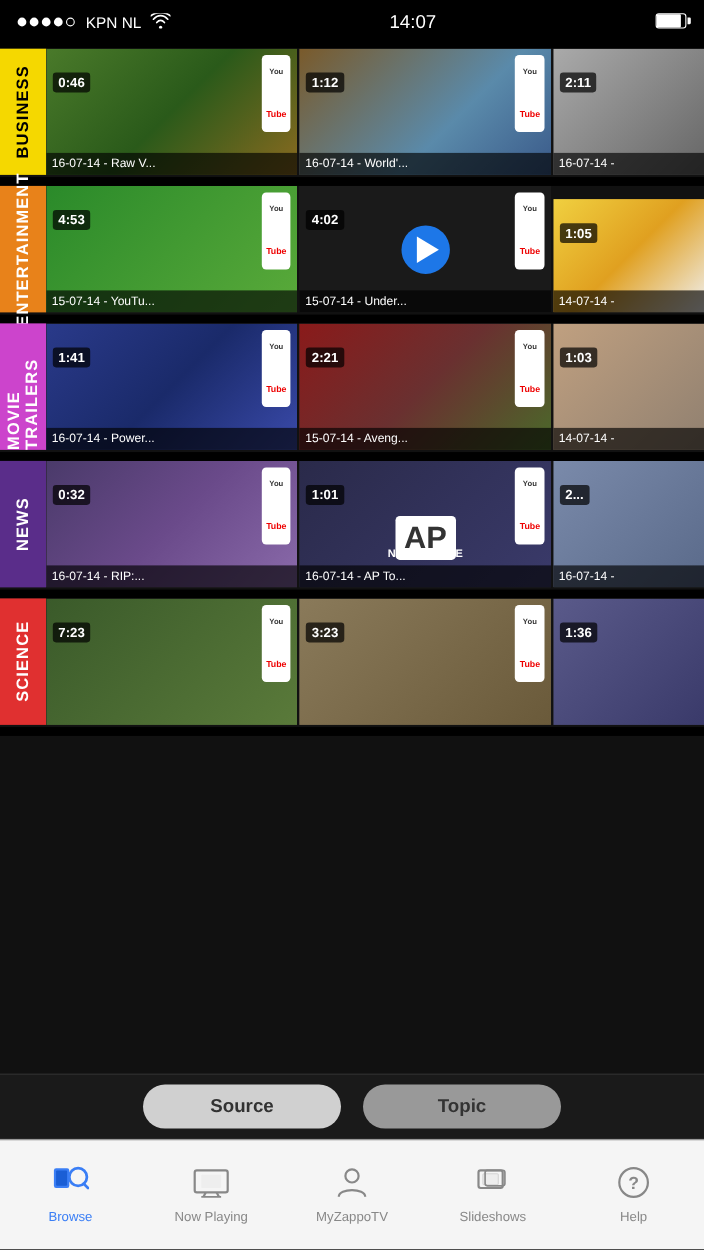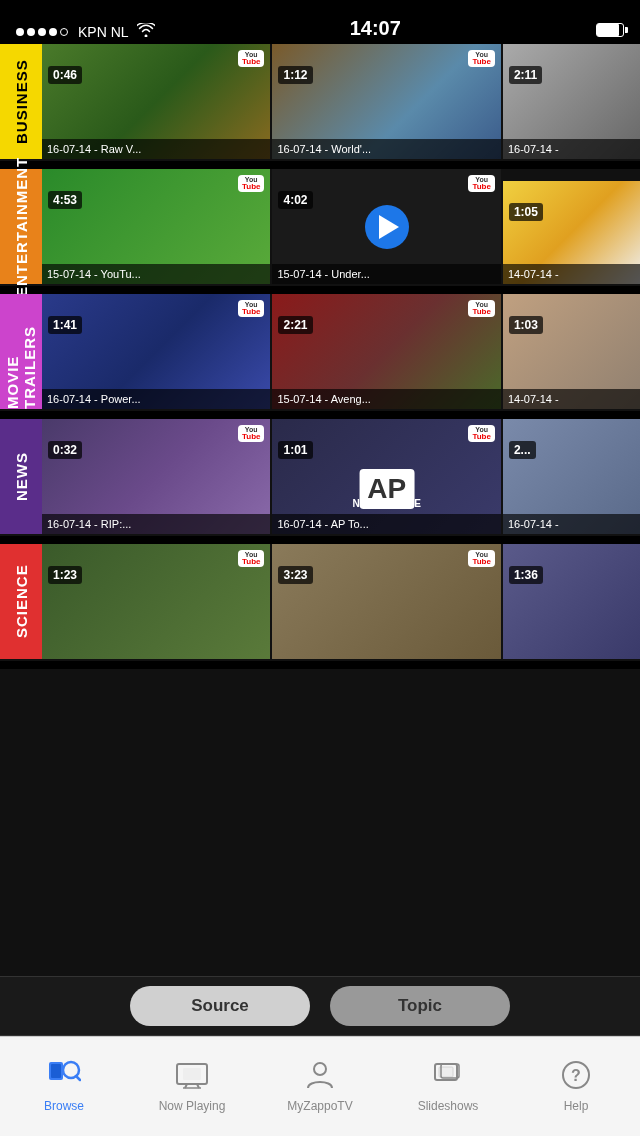--- a/index.html
+++ b/index.html
@@ -11,35 +11,35 @@
       font-family: -apple-system, 'Helvetica Neue', Arial, sans-serif;
       overflow: hidden;
       position: relative;
     }
 
     
     .status-bar {
       height: 40px;
       background: #000;
       display: flex;
-      align-items: flex-end;
+      align-items: center;
       justify-content: space-between;
       padding: 0 16px;
       color: #fff;
       font-size: 14px;
       font-weight: 500;
       gap: 44px;
     }
     .status-left { display: flex; align-items: center; gap: 4px; }
     .status-dots { display: flex; gap: 3px; align-items: center; }
     .dot { width: 8px; height: 8px; border-radius: 50%; background: #fff; }
     .dot.empty { background: transparent; border: 1.5px solid #fff; }
     .status-carrier { margin-left: 6px; }
     .wifi-icon { margin-left: 4px; }
-    .status-center { font-size: 20px; font-weight: 700; }
+    .status-center { font-size: 17px; font-weight: 400; }
     .battery {
       width: 28px; height: 14px; border: 1.5px solid #fff; border-radius: 3px;
       position: relative; display: inline-block;
     }
     .battery::after {
       content: ''; position: absolute; right: -5px; top: 3px;
       width: 3px; height: 6px; background: #fff; border-radius: 0 1px 1px 0;
     }
     .battery-fill { background: #fff; width: 85%; height: 100%; border-radius: 1px; }
 
@@ -117,28 +117,29 @@
       padding: 2px 5px;
       border-radius: 3px;
     }
 
     .youtube-badge {
       position: absolute;
       top: 6px;
       right: 6px;
       background: #fff;
       border-radius: 4px;
-      padding: 1px 4px;
+      padding: 12px 4px;
       font-size: 8px;
       font-weight: 700;
       color: #e00;
       display: flex;
       flex-direction: column;
       align-items: center;
       line-height: 1;
+      gap: 31px;
     }
     .youtube-badge .you { color: #333; font-size: 7px; }
     .youtube-badge .tube { color: #e00; font-size: 8px; font-weight: 900; }
 
     .thumb-title {
       position: absolute;
       bottom: 0;
       left: 0;
       right: 0;
       background: rgba(0,0,0,0.65);
@@ -446,21 +447,21 @@
             <div class="thumb-title">16-07-14 -</div>
           </div>
         </div>
       </div>
       <div class="gap-line"></div>
       <div class="category-row">
         <div class="category-label cat-science">Science</div>
         <div class="thumbnails-row">
           <div class="thumb">
             <div class="thumb-bg bg-science1"></div>
-            <div class="thumb-duration">1:23</div>
+            <div class="thumb-duration">7:23</div>
             <div class="youtube-badge">
               <span class="you">You</span>
               <span class="tube">Tube</span>
             </div>
           </div>
           <div class="thumb">
             <div class="thumb-bg bg-science2"></div>
             <div class="thumb-duration">3:23</div>
             <div class="youtube-badge">
               <span class="you">You</span>

